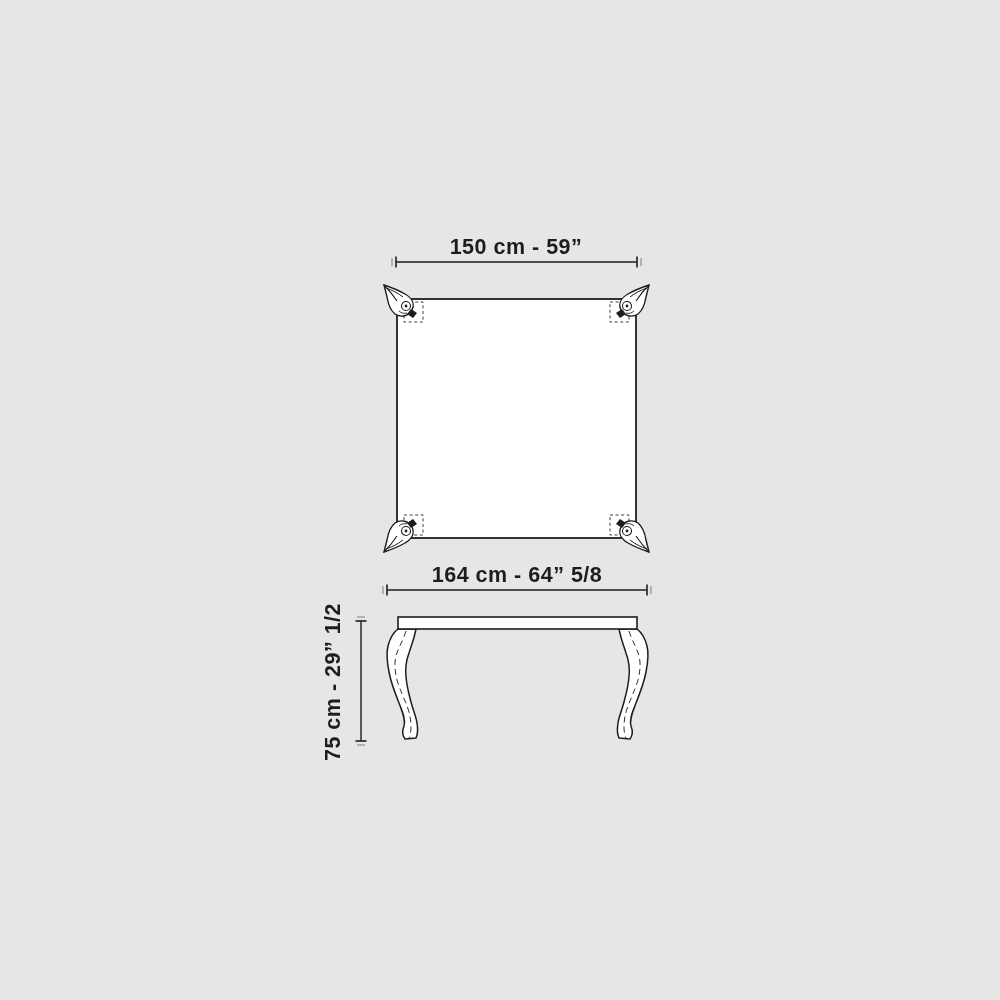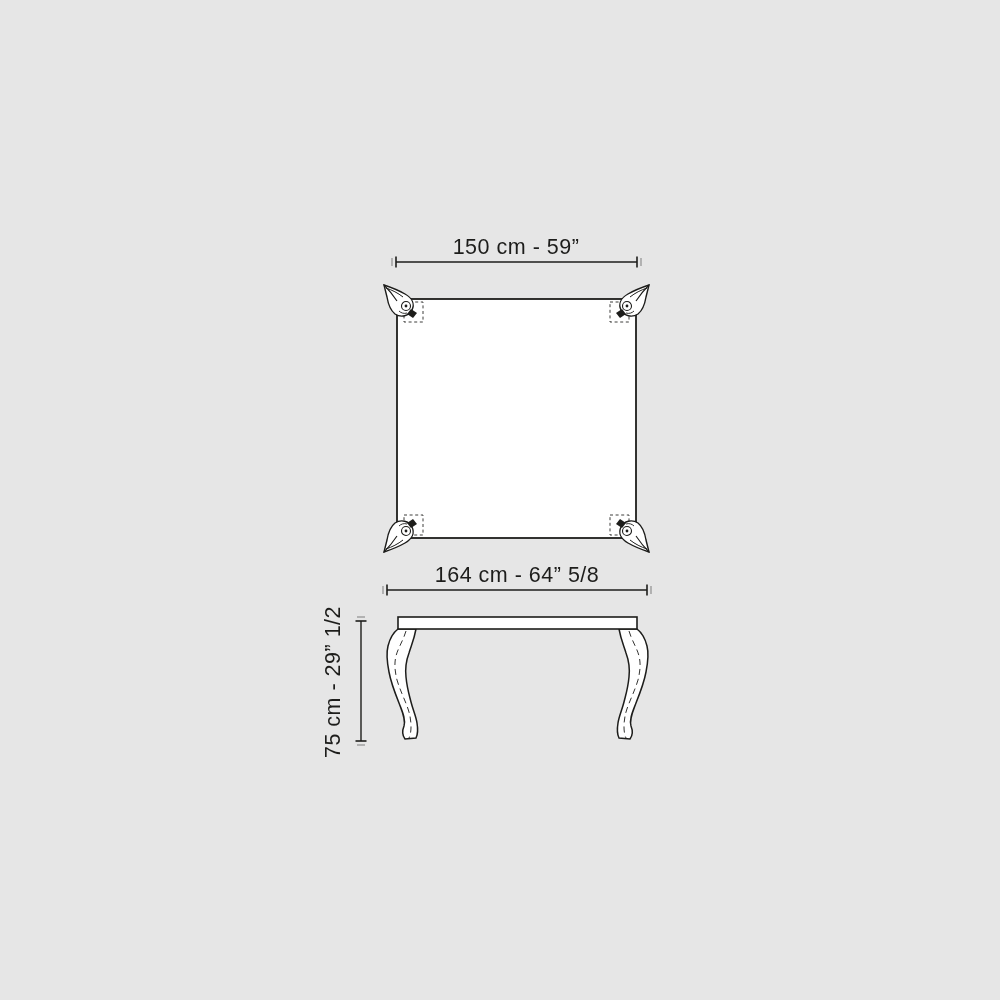--- a/index.html
+++ b/index.html
@@ -8,21 +8,21 @@
     --paper:#ffffff;
     --tickLight:#9b9b9b;
   }
   html,body{margin:0;padding:0;}
   body{
     width:1000px;height:1000px;
     background:var(--bg);
     font-family:"Liberation Sans", sans-serif;
     overflow:hidden;
   }
-  .canvas{position:relative;width:836px;height:1000px;}
+  .canvas{position:relative;width:836px;height:1000px;font-weight:bold;}
   svg{display:block;}
   .ink{stroke:var(--ink);fill:none;}
   .paper-fill{fill:var(--paper);stroke:var(--ink);}
   .ink-fill{fill:var(--ink);stroke:none;}
   .dash-box{stroke:var(--ink);fill:none;stroke-width:1;stroke-dasharray:3 2.6;opacity:.85;}
   .dash-center{stroke:var(--ink);fill:none;stroke-width:1;stroke-dasharray:6 4;opacity:.9;}
   .dim{stroke:var(--ink);stroke-width:1.4;fill:none;}
   .tick{stroke:var(--ink);stroke-width:1.6;}
   .tick-light{stroke:var(--tickLight);stroke-width:1.4;}
   .dim-text{

